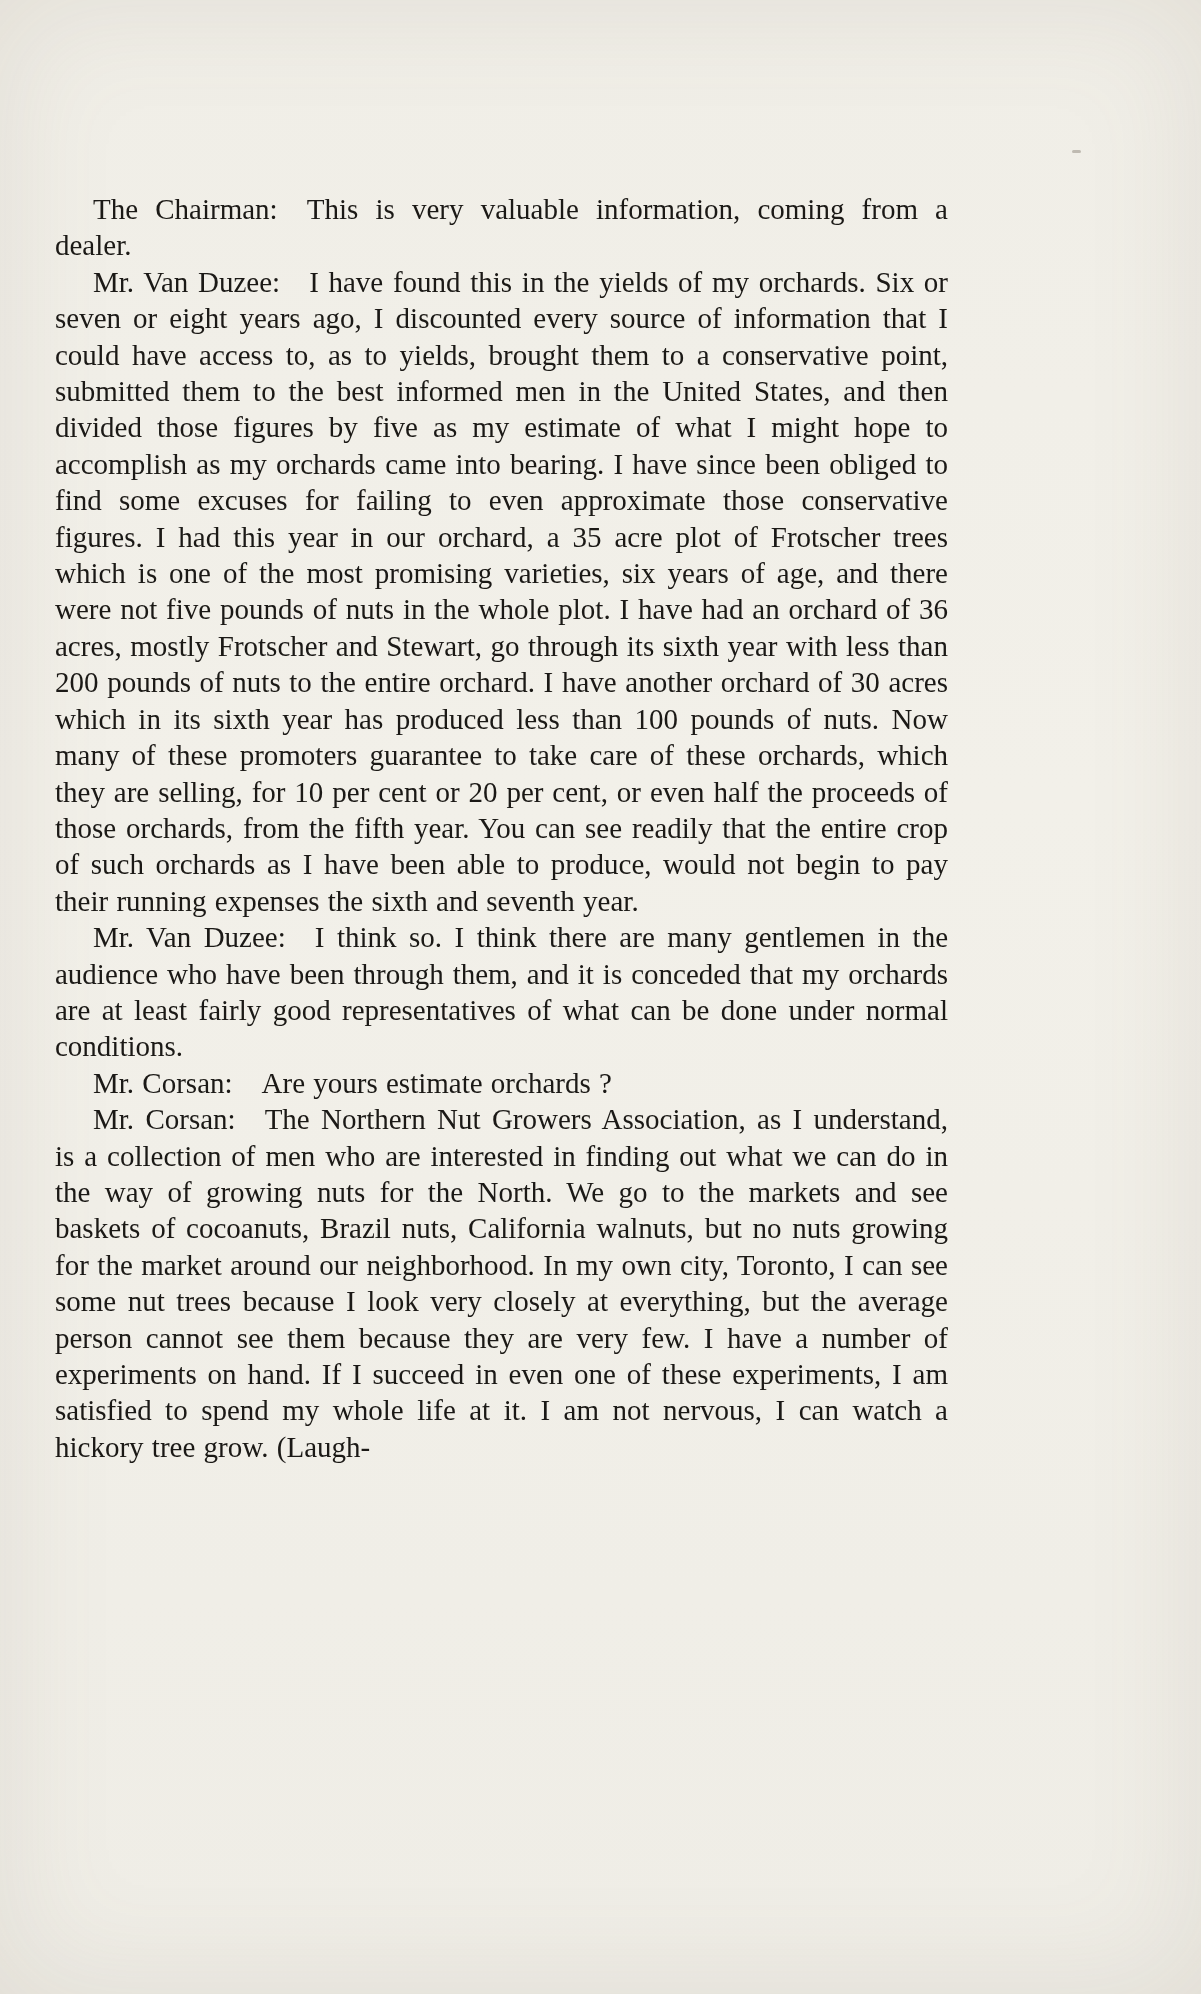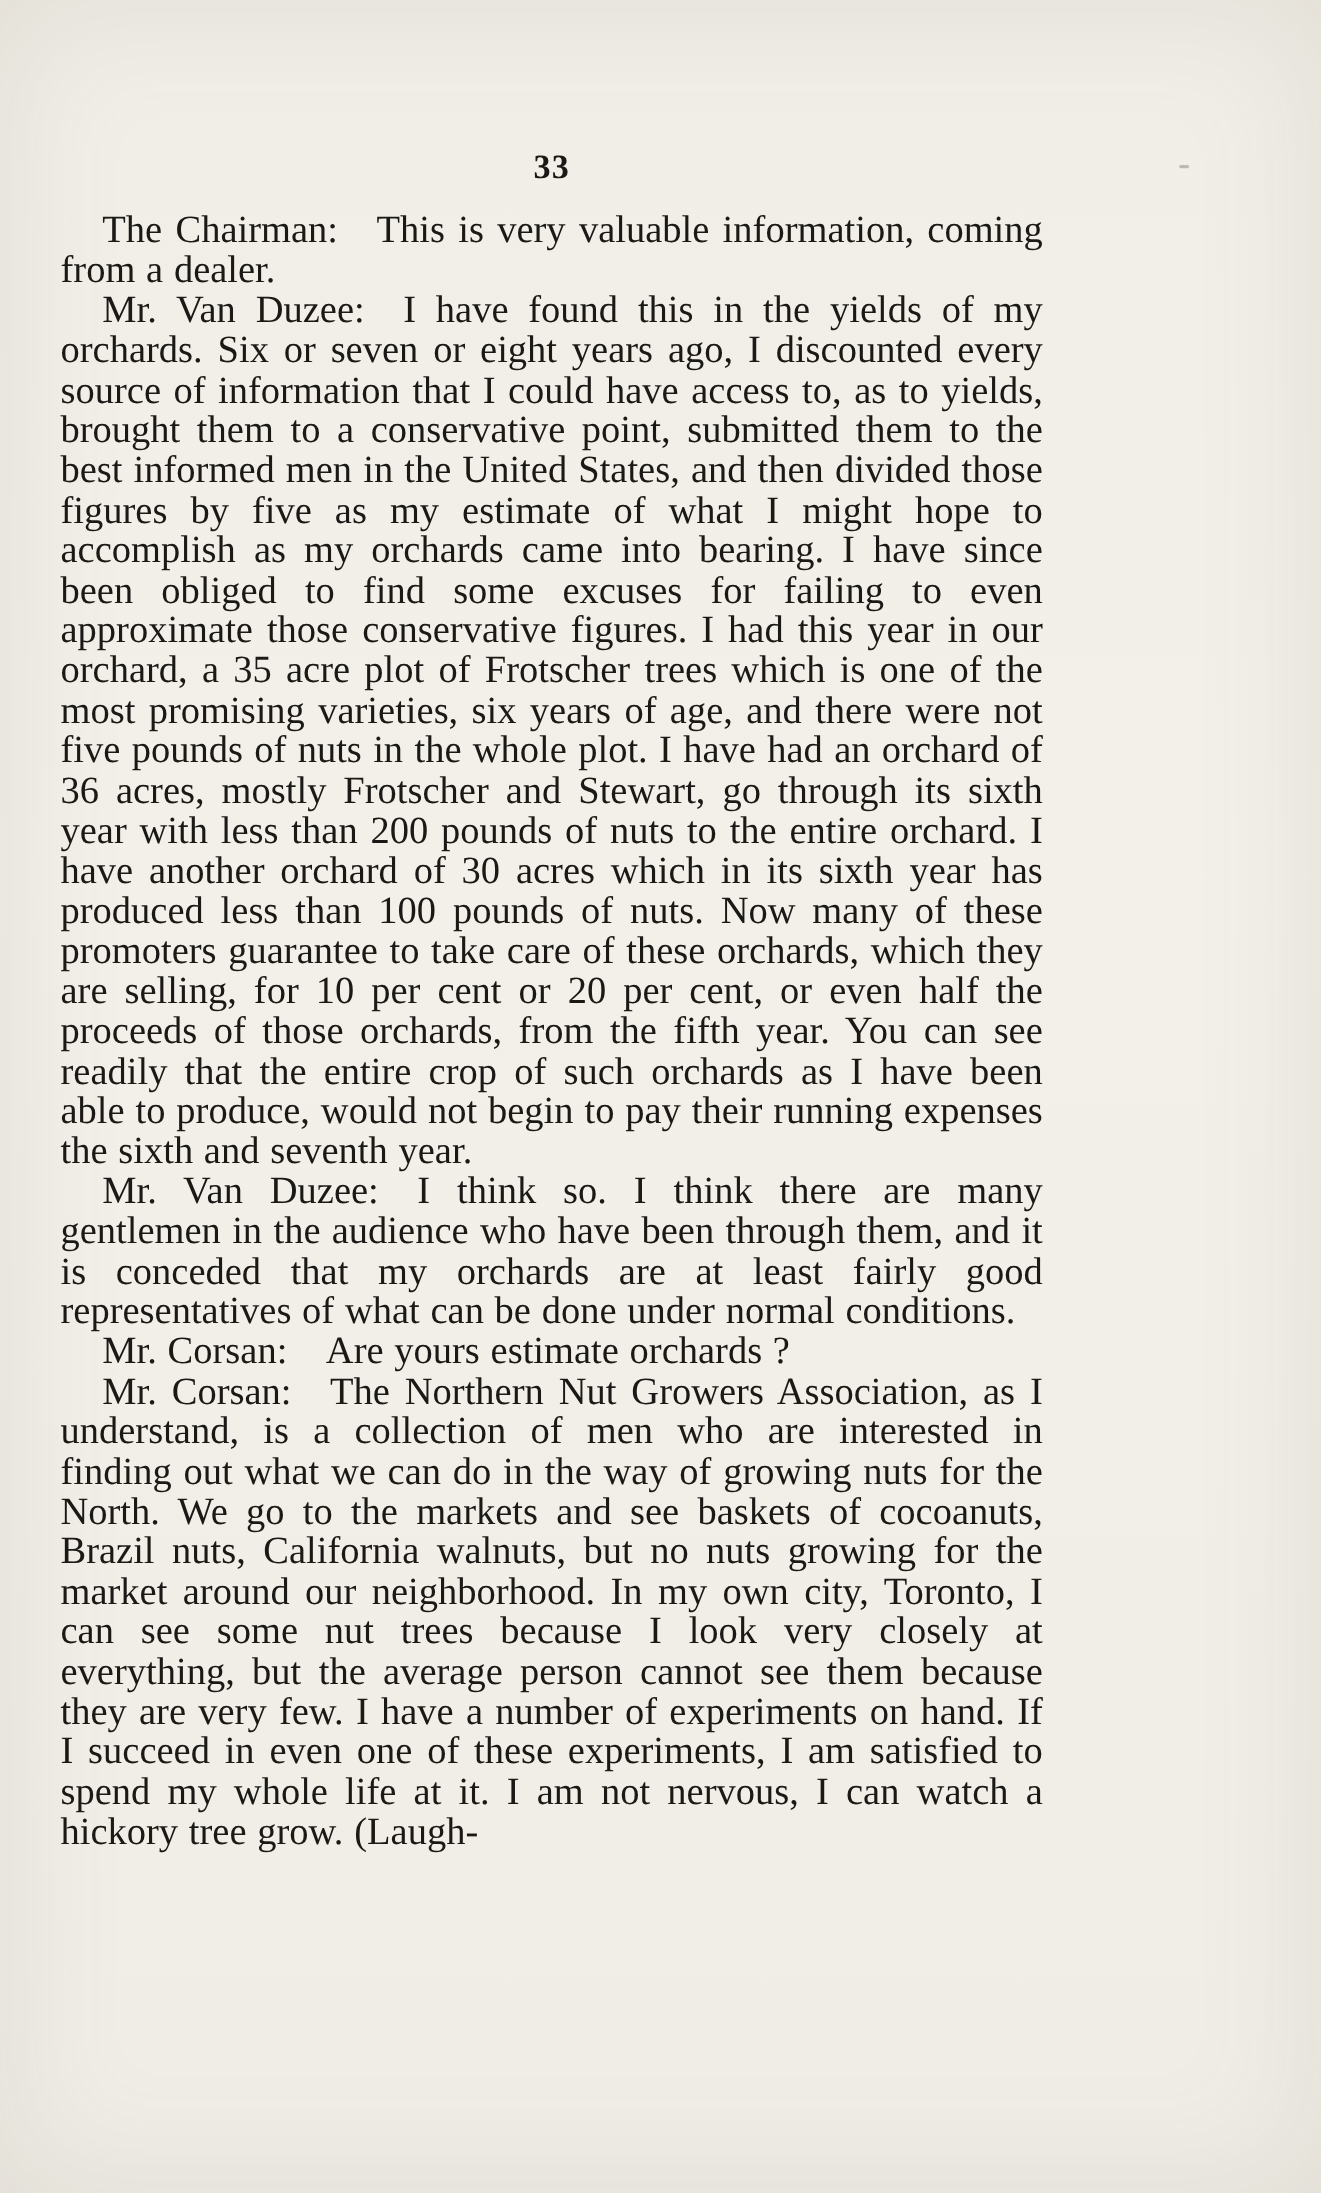--- a/index.html
+++ b/index.html
@@ -43,32 +43,31 @@
   }
   .text-block {
     position: absolute;
     top: 191px;
     left: 55px;
     width: 893px;
   }
   .text-block p {
     margin: 0;
     padding: 0;
-    font-size: 35px;
+    font-size: 29px;
     line-height: 36.4px;
     text-align: justify;
     text-indent: 38px;
     word-spacing: 1px;
   }
 </style>
 </head>
 <body>
 
 <div class="page">
-  <div class="page-number">33</div>
 
   <div class="scan-artifact"></div>
 
   <div class="text-block">
     <p>The Chairman: This is very valuable information, coming from a dealer.</p>
     <p>Mr. Van Duzee: I have found this in the yields of my orchards.  Six or seven or eight years ago, I discounted every source of information that I could have access to, as to yields, brought them to a conservative point, submitted them to the best informed men in the United States, and then divided those figures by five as my estimate of what I might hope to accomplish as my orchards came into bearing.  I have since been obliged to find some excuses for failing to even approximate those conservative figures.  I had this year in our orchard, a 35 acre plot of Frotscher trees which is one of the most promising varieties, six years of age, and there were not five pounds of nuts in the whole plot.  I have had an orchard of 36 acres, mostly Frotscher and Stewart, go through its sixth year with less than 200 pounds of nuts to the entire orchard.  I have another orchard of 30 acres which in its sixth year has produced less than 100 pounds of nuts.  Now many of these promoters guarantee to take care of these orchards, which they are selling, for 10 per cent or 20 per cent, or even half the proceeds of those orchards, from the fifth year.  You can see readily that the entire crop of such orchards as I have been able to produce, would not begin to pay their running expenses the sixth and seventh year.</p>
     <p>Mr. Van Duzee: I think so. I think there are many gentlemen in the audience who have been through them, and it is conceded that my orchards are at least fairly good representatives of what can be done under normal conditions.</p>
     <p>Mr. Corsan: Are yours estimate orchards ?</p>
     <p>Mr. Corsan: The Northern Nut Growers Association, as I understand, is a collection of men who are interested in finding out what we can do in the way of growing nuts for the North. We go to the markets and see baskets of cocoanuts, Brazil nuts, California walnuts, but no nuts growing for the market around our neighborhood.  In my own city, Toronto, I can see some nut trees because I look very closely at everything, but the average person cannot see them because they are very few.  I have a number of experiments on hand.  If I succeed in even one of these experiments, I am satisfied to spend my whole life at it.  I am not nervous, I can watch a hickory tree grow. (Laugh-</p>
   </div>

